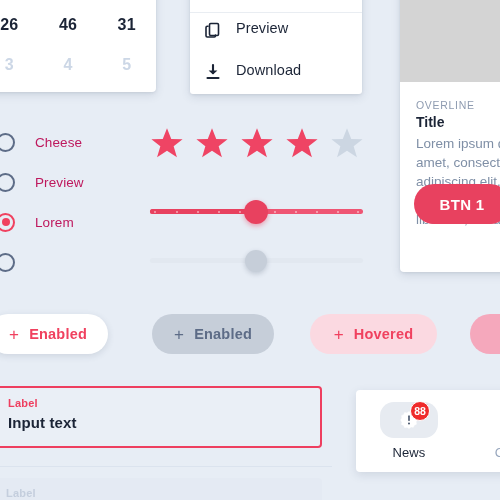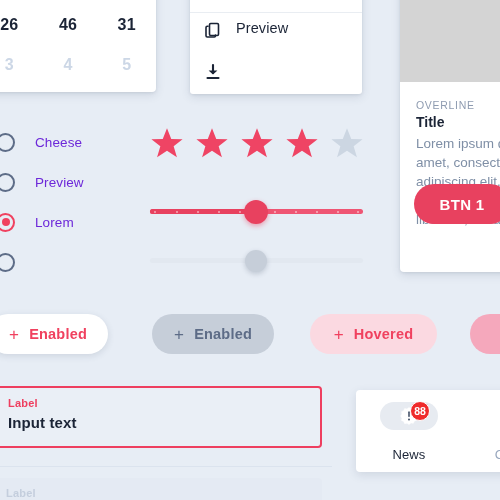--- a/index.html
+++ b/index.html
@@ -186,21 +186,21 @@
     left: 3.5px;
     top: 3.5px;
     width: 8px;
     height: 8px;
     border-radius: 50%;
     background: #f0415f;
   }
   .radio-label {
     margin-left: 20px;
     font-size: 13.5px;
-    color: #6d28d9;
+    color: #be185d;
     letter-spacing: 0.1px;
   }
 
   
   #rating {
     position: absolute;
     left: 150px;
     top: 126px;
     display: flex;
     gap: 11px;
@@ -381,21 +381,21 @@
     display: flex;
     flex-direction: column;
     align-items: center;
     cursor: pointer;
   }
   #nav-item-news { left: 14px; }
   #nav-item-globe { left: 110px; }
   .nav-pill {
     position: relative;
     width: 58px;
-    height: 28px;
+    height: 36px;
     border-radius: 14px;
     display: flex;
     align-items: center;
     justify-content: center;
     background: transparent;
   }
   #nav-item-news .nav-pill { background: #e7ebf1; }
   .nav-badge {
     position: absolute;
     left: 30px;
@@ -408,21 +408,21 @@
     color: #ffffff;
     font-size: 10.5px;
     font-weight: bold;
     display: flex;
     align-items: center;
     justify-content: center;
     box-sizing: border-box;
     border: 1.5px solid #ffffff;
   }
   .nav-label {
-    margin-top: 17px;
+    margin-top: 7px;
     font-size: 13px;
     letter-spacing: 0.1px;
   }
   #nav-item-news .nav-label { color: #1b2436; }
   #nav-item-globe .nav-label { color: #97a6bd; }
 </style>
 </head>
 <body>
 
 <div class="stage">
@@ -454,20 +454,21 @@
     </div>
 
     <div class="menu-item" id="menu-item-download">
       <span class="menu-item-icon">
         <svg width="20" height="20" viewBox="0 0 20 20" fill="none">
           <path d="M10 3v8" stroke="#1b2436" stroke-width="2.1" stroke-linecap="round"></path>
           <path d="M5.6 8.4 10 12.6l4.4-4.2" fill="#1b2436"></path>
           <path d="M4.5 16h11" stroke="#1b2436" stroke-width="2.1" stroke-linecap="round"></path>
         </svg>
       </span>
+      <span class="menu-item-label">Download</span>
     </div>
   </div>
 
   <div class="card" id="media-card">
     <div class="media-img"></div>
     <div class="media-body">
       <div class="media-overline">OVERLINE</div>
       <div class="media-title">Title</div>
       <div class="media-text">Lorem ipsum dolor sit amet, consectetur adipiscing elit. Aliquam tortor purus, vulputate ut libero ut, sodales erat et.</div>
     </div>

